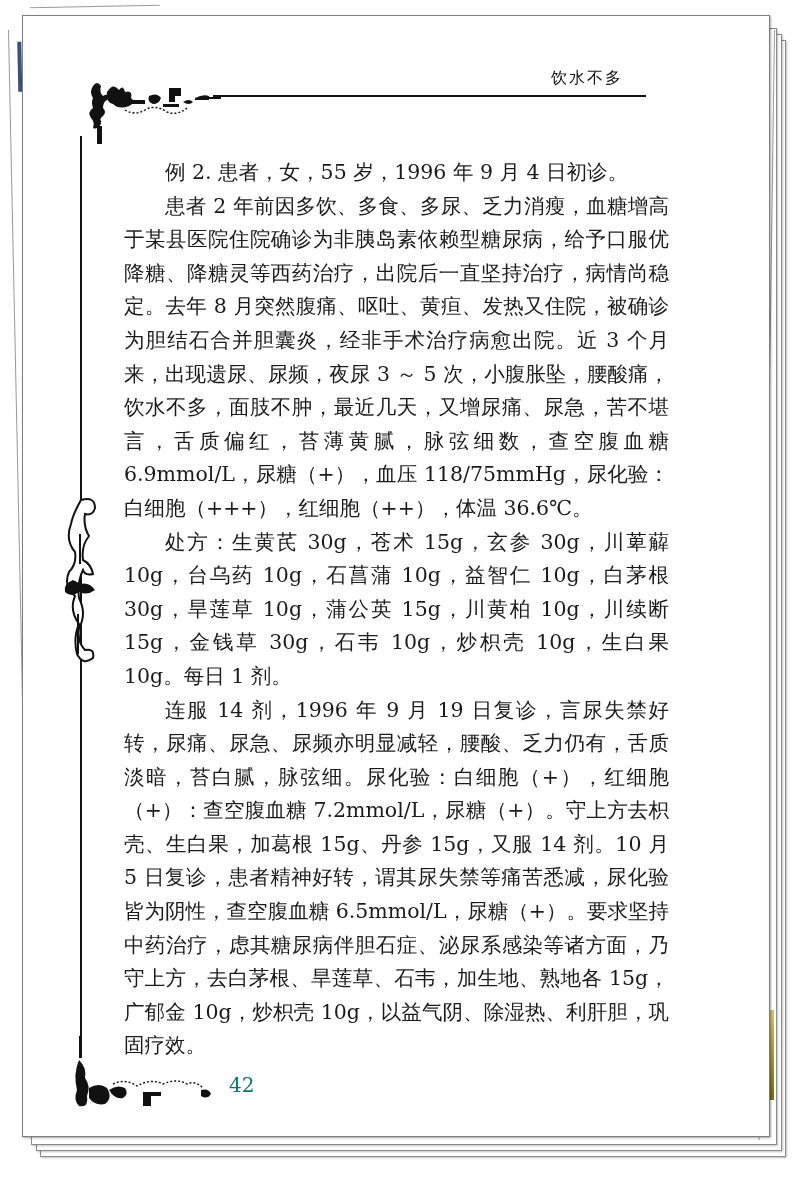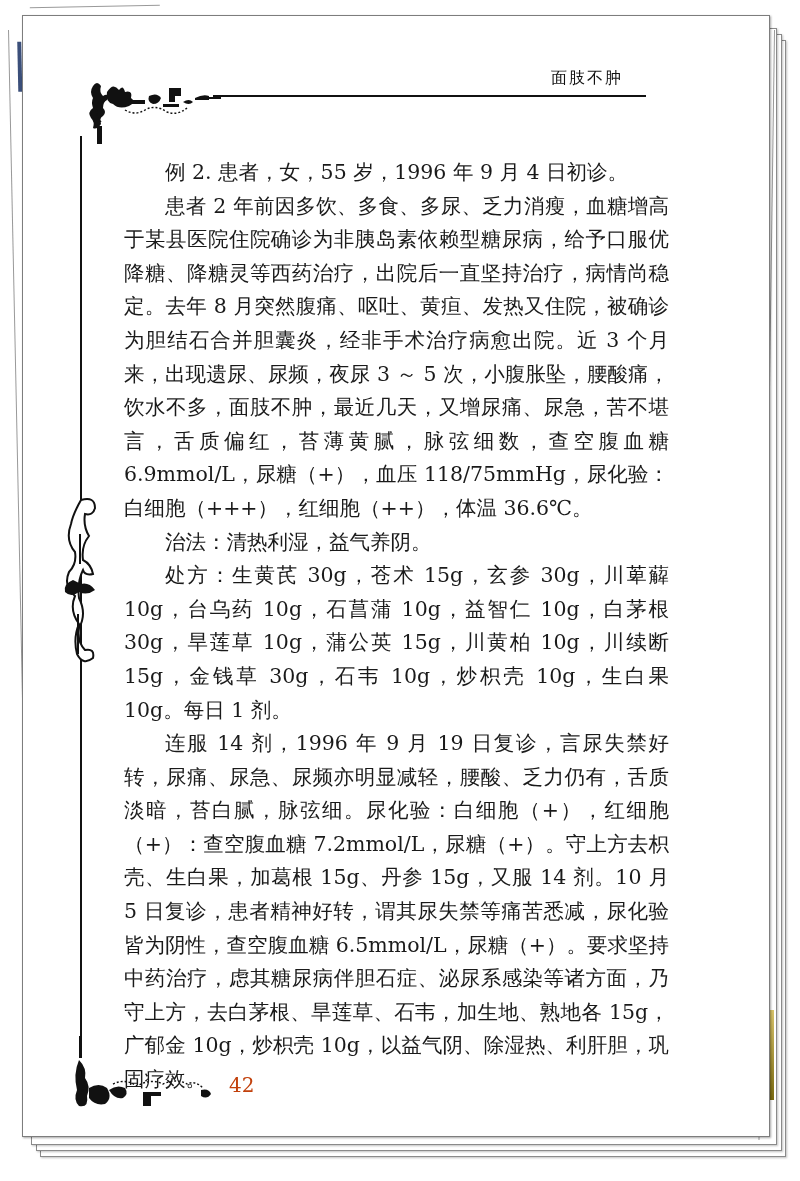--- a/index.html
+++ b/index.html
@@ -45,39 +45,39 @@
   }
   .orn { position: absolute; }
   .orn-top { left: 48px; top: 62px; }
   .orn-bottom { left: 50px; top: 1020px; }
   .orn-side { left: 36px; top: 478px; }
   .text-block {
     position: absolute; left: 101px; top: 128px; width: 545px;
     font-size: 20.5px; line-height: 33.6px; color: #1a1a1a; margin-top: 12px;
   }
   .text-block p { margin: 0; text-align: justify; text-indent: 2em; }
-  .page-number { position: absolute; left: 206px; top: 1057px; font-size: 20px; color: #c2410c; }
+  .page-number { position: absolute; left: 206px; top: 1057px; font-size: 20px; color: #0f766e; }
 </style>
 </head>
 <body>
 
 <div class="tilt-top"></div>
 <div class="tilt-left">
     <div class="blue"></div>
   </div>
 <div class="stack-page sp1"></div>
 <div class="stack-page sp2"></div>
 <div class="stack-page sp3"></div>
 <div class="tilt-right"></div>
 <div class="gold-strip"></div>
 
 <div class="main-page">
 
   <div class="hrule"></div>
-  <div class="header-title">面肢不肿</div>
+  <div class="header-title">饮水不多</div>
 
   <div class="vline"></div>
 
   <svg class="orn orn-top" width="150" height="70" viewBox="0 0 150 70">
     <g fill="#111">
       <path d="M22 8 q4 -6 8 0 q-2 6 2 10 q6 -4 4 4 q-4 2 -4 8 q4 4 0 8 q-4 2 -2 8 q-4 6 -8 4 q2 -6 -2 -10 q-4 -6 2 -10 q-2 -6 0 -10 q-4 -6 0 -12z"></path>
       <path d="M36 14 q6 -10 12 -2 q4 -6 6 2 q8 -2 6 6 q6 4 -2 8 q-10 4 -16 -2 q-8 -2 -6 -12z"></path>
       <rect x="60" y="22" width="14" height="4"></rect>
       <path d="M78 18 q8 -4 12 2 q-2 6 -8 6 q-6 -2 -4 -8z"></path>
       <path d="M98 10 h12 v8 h-6 v6 h-6z"></path>
@@ -115,19 +115,18 @@
     </g>
     <g fill="none" stroke="#111" stroke-width="1.4" stroke-dasharray="2 2">
       <path d="M8 30 q6 14 0 28"></path>
       <path d="M40 48 q12 -6 24 2 q14 -8 26 -2 q14 -6 24 0 q8 -4 16 4"></path>
     </g>
   </svg>
 
   <div class="text-block">
     <p>例 2. 患者，女，55 岁，1996 年 9 月 4 日初诊。</p>
     <p>患者 2 年前因多饮、多食、多尿、乏力消瘦，血糖增高于某县医院住院确诊为非胰岛素依赖型糖尿病，给予口服优降糖、降糖灵等西药治疗，出院后一直坚持治疗，病情尚稳定。去年 8 月突然腹痛、呕吐、黄疸、发热又住院，被确诊为胆结石合并胆囊炎，经非手术治疗病愈出院。近 3 个月来，出现遗尿、尿频，夜尿 3 ～ 5 次，小腹胀坠，腰酸痛，饮水不多，面肢不肿，最近几天，又增尿痛、尿急，苦不堪言，舌质偏红，苔薄黄腻，脉弦细数，查空腹血糖 6.9mmol/L，尿糖（+），血压 118/75mmHg，尿化验：白细胞（+++），红细胞（++），体温 36.6℃。</p>
-    <p>治法：清热利湿，益气养阴。</p>
     <p>处方：生黄芪 30g，苍术 15g，玄参 30g，川萆薢 10g，台乌药 10g，石菖蒲 10g，益智仁 10g，白茅根 30g，旱莲草 10g，蒲公英 15g，川黄柏 10g，川续断 15g，金钱草 30g，石韦 10g，炒枳壳 10g，生白果 10g。每日 1 剂。</p>
     <p>连服 14 剂，1996 年 9 月 19 日复诊，言尿失禁好转，尿痛、尿急、尿频亦明显减轻，腰酸、乏力仍有，舌质淡暗，苔白腻，脉弦细。尿化验：白细胞（+），红细胞（+）：查空腹血糖 7.2mmol/L，尿糖（+）。守上方去枳壳、生白果，加葛根 15g、丹参 15g，又服 14 剂。10 月 5 日复诊，患者精神好转，谓其尿失禁等痛苦悉减，尿化验皆为阴性，查空腹血糖 6.5mmol/L，尿糖（+）。要求坚持中药治疗，虑其糖尿病伴胆石症、泌尿系感染等诸方面，乃守上方，去白茅根、旱莲草、石韦，加生地、熟地各 15g，广郁金 10g，炒枳壳 10g，以益气阴、除湿热、利肝胆，巩固疗效。</p>
   </div>
 
   <div class="page-number">42</div>
 </div>
 
 </body></html>

